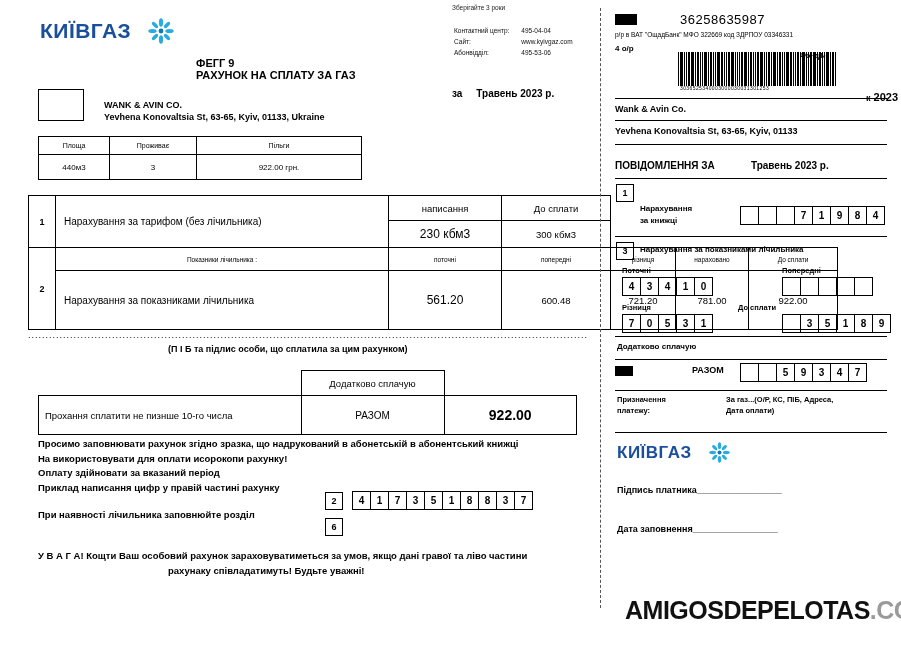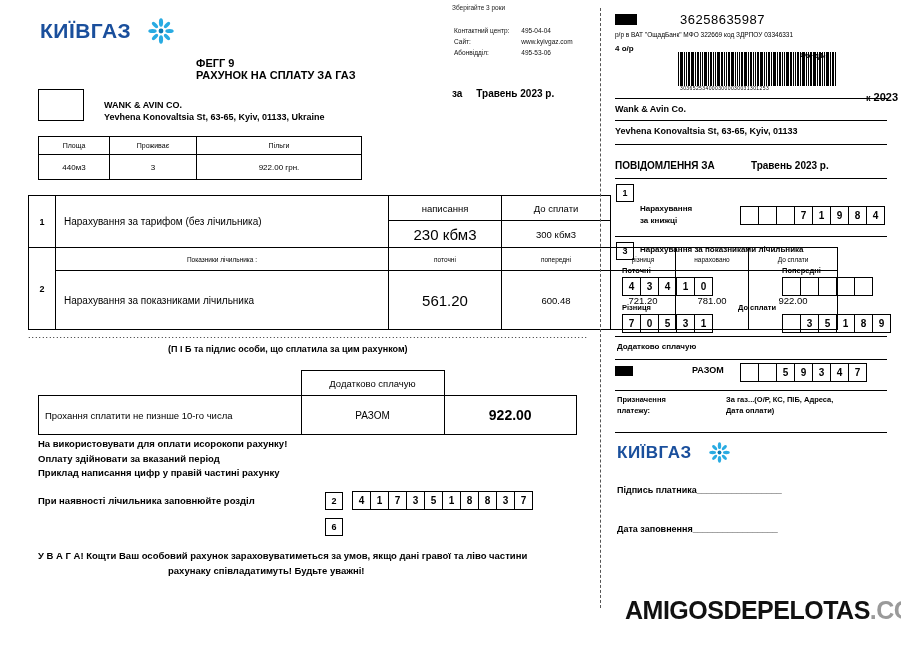--- a/index.html
+++ b/index.html
@@ -211,35 +211,35 @@
 
   <table class="grid abs" id="tbl-main">
     <tbody>
         <tr>
       <td class="rowlabel" rowspan="2" style="width:18px;">1</td>
       <td rowspan="2" style="width:320px;text-align:left;padding-left:8px;font-size:10px;">Нарахування за тарифом (без лічильника)</td>
       <td style="width:104px;height:18px;font-size:9.5px;">написання</td>
       <td style="width:100px;height:18px;font-size:9.5px;">До сплати</td>
     </tr>
     <tr>
-      <td style="height:20px;font-size:15px;">230 кбм3</td>
+      <td style="height:20px;font-size:12px;">230 кбм3</td>
       <td style="height:20px;font-size:9.5px;">300 кбм3</td>
     </tr>
     <tr>
       <td class="rowlabel" rowspan="2">2</td>
       <td style="width:160px;font-size:6.5px;height:16px;">Показники  лічильника :</td>
       <td style="width:60px;font-size:6.5px;">поточні</td>
       <td style="width:64px;font-size:6.5px;">попередні</td>
       <td style="width:56px;font-size:6.5px;">різниця</td>
       <td style="width:64px;font-size:6.5px;">нараховано</td>
       <td style="width:80px;font-size:6.5px;">До сплати</td>
     </tr>
     <tr>
       <td style="text-align:left;padding-left:8px;font-size:10px;height:52px;">Нарахування за показниками лічильника</td>
-      <td style="font-size:15px;">561.20</td>
+      <td style="font-size:12px;">561.20</td>
       <td style="font-size:9.5px;">600.48</td>
       <td style="font-size:9.5px;">721.20</td>
       <td style="font-size:9.5px;">781.00</td>
       <td style="font-size:9.5px;">922.00</td>
     </tr>
   </tbody>
     </table>
 
   <div class="abs" id="dots">..............................................................................................................................................................................</div>
   <div class="abs" id="sign-note">(П І Б та підлис особи, що сплатила за цим рахунком)</div>
@@ -253,20 +253,21 @@
     </tr>
     <tr>
       <td style="text-align:left;padding-left:6px;font-size:9.5px;height:30px;">Прохання  сплатити не пизнше  10-го числа</td>
       <td style="font-size:10px;">РАЗОМ</td>
       <td style="font-size:14px;font-weight:bold;">922.00</td>
     </tr>
   </tbody>
     </table>
 
   <div class="abs" id="instructions">
+    <div>Просимо заповнювати рахунок згідно зразка, що надрукований в абонетській в абонентський книжці</div>
     <div>На використовувати для оплати исорокопи рахунку!</div>
     <div>Оплату здійновати за вказаний період</div>
     <div>Приклад написання цифр у правій частині рахунку</div>
     <div style="height:13px;"></div>
     <div>При наявності лічильника заповнюйте розділ</div>
   </div>
 
   <div class="abs smallbox" id="sec-2-label">2</div>
   <div class="abs smallbox" id="sec-6-label">6</div>
 

